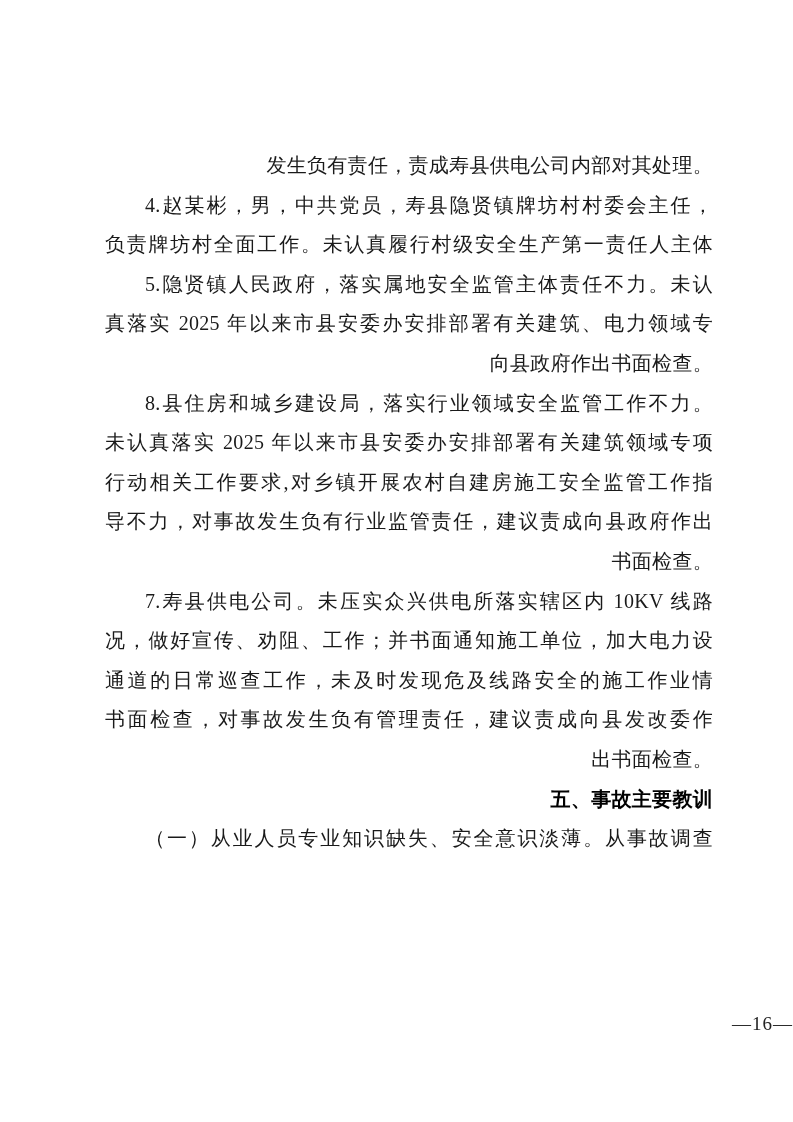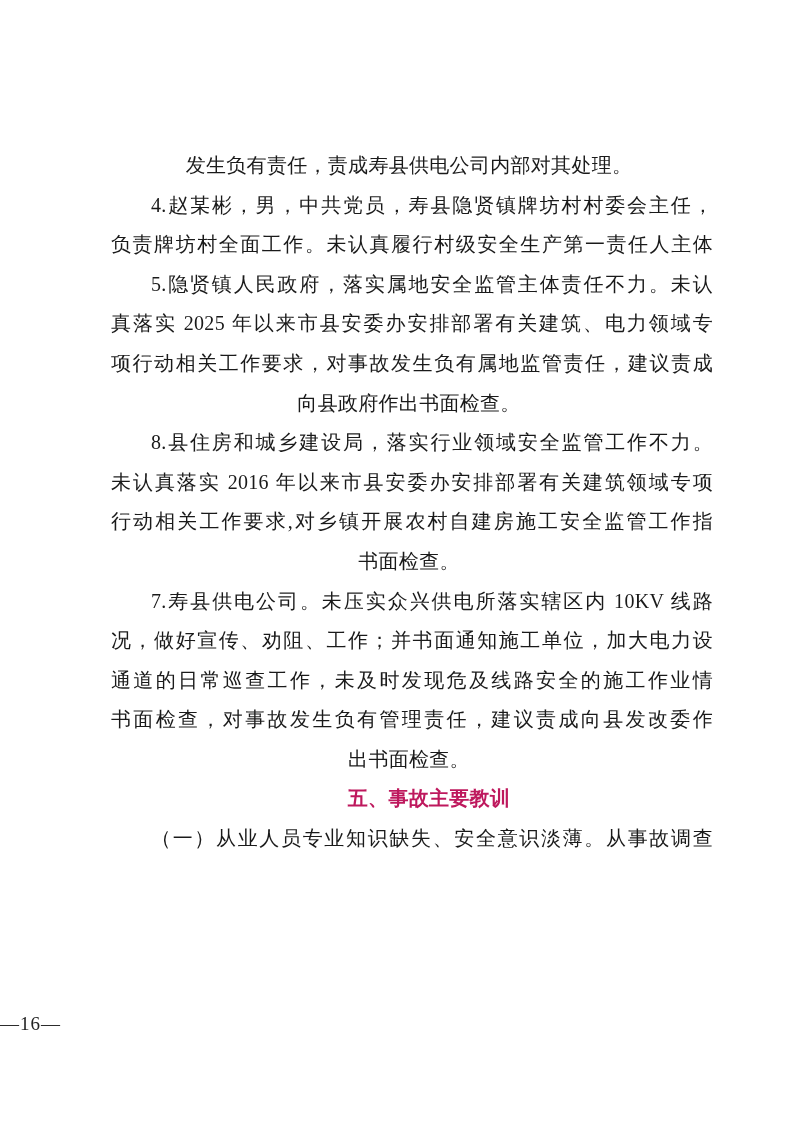--- a/index.html
+++ b/index.html
@@ -26,61 +26,60 @@
     font-size: 20px;
     line-height: 39.6px;
     height: 39.6px;
     white-space: normal;
     letter-spacing: 0.3px;
   }
   
   .fill {
     text-align: justify;
     text-align-last: justify;
-    margin-left: 6px;
   }
   
   .end {
-    text-align: center;
+    text-align: right;
   }
   .indent {
     text-indent: 40px;
   }
   .heading {
-    font-family: Liberation Mono, monospace;
+    font-family: Liberation Sans, sans-serif;
     font-weight: bold;
-    color: #be185d;
+    color: #000000;
   }
   .footer {
     position: absolute;
     left: 0;
     top: 1012px;
     width: 793px;
-    text-align: left;
+    text-align: right;
     font-size: 19px;
     line-height: 24px;
     color: #222222;
     letter-spacing: 1px;
   }
 </style>
 </head>
 <body>
 
 <div class="page">
   <div class="content">
     <div class="line end">发生负有责任，责成寿县供电公司内部对其处理。</div>
     <div class="line fill indent">4.赵某彬，男，中共党员，寿县隐贤镇牌坊村村委会主任，</div>
     <div class="line fill">负责牌坊村全面工作。未认真履行村级安全生产第一责任人主体</div>
     <div class="line fill indent">5.隐贤镇人民政府，落实属地安全监管主体责任不力。未认</div>
     <div class="line fill">真落实 2025 年以来市县安委办安排部署有关建筑、电力领域专</div>
-    <div class="line fill">项行动相关工作要求，对事故发生负有属地监管责任，建议责成</div>
     <div class="line end">向县政府作出书面检查。</div>
     <div class="line fill indent">8.县住房和城乡建设局，落实行业领域安全监管工作不力。</div>
-    <div class="line fill">未认真落实 2016 年以来市县安委办安排部署有关建筑领域专项</div>
+    <div class="line fill">未认真落实 2025 年以来市县安委办安排部署有关建筑领域专项</div>
     <div class="line fill">行动相关工作要求,对乡镇开展农村自建房施工安全监管工作指</div>
+    <div class="line fill">导不力，对事故发生负有行业监管责任，建议责成向县政府作出</div>
     <div class="line end">书面检查。</div>
     <div class="line fill indent">7.寿县供电公司。未压实众兴供电所落实辖区内 10KV 线路</div>
     <div class="line fill">况，做好宣传、劝阻、工作；并书面通知施工单位，加大电力设</div>
     <div class="line fill">通道的日常巡查工作，未及时发现危及线路安全的施工作业情</div>
     <div class="line fill">书面检查，对事故发生负有管理责任，建议责成向县发改委作</div>
     <div class="line end">出书面检查。</div>
     <div class="line end indent heading">五、事故主要教训</div>
     <div class="line fill indent">（一）从业人员专业知识缺失、安全意识淡薄。从事故调查</div>
   </div>
   <div class="footer">—16—</div>

